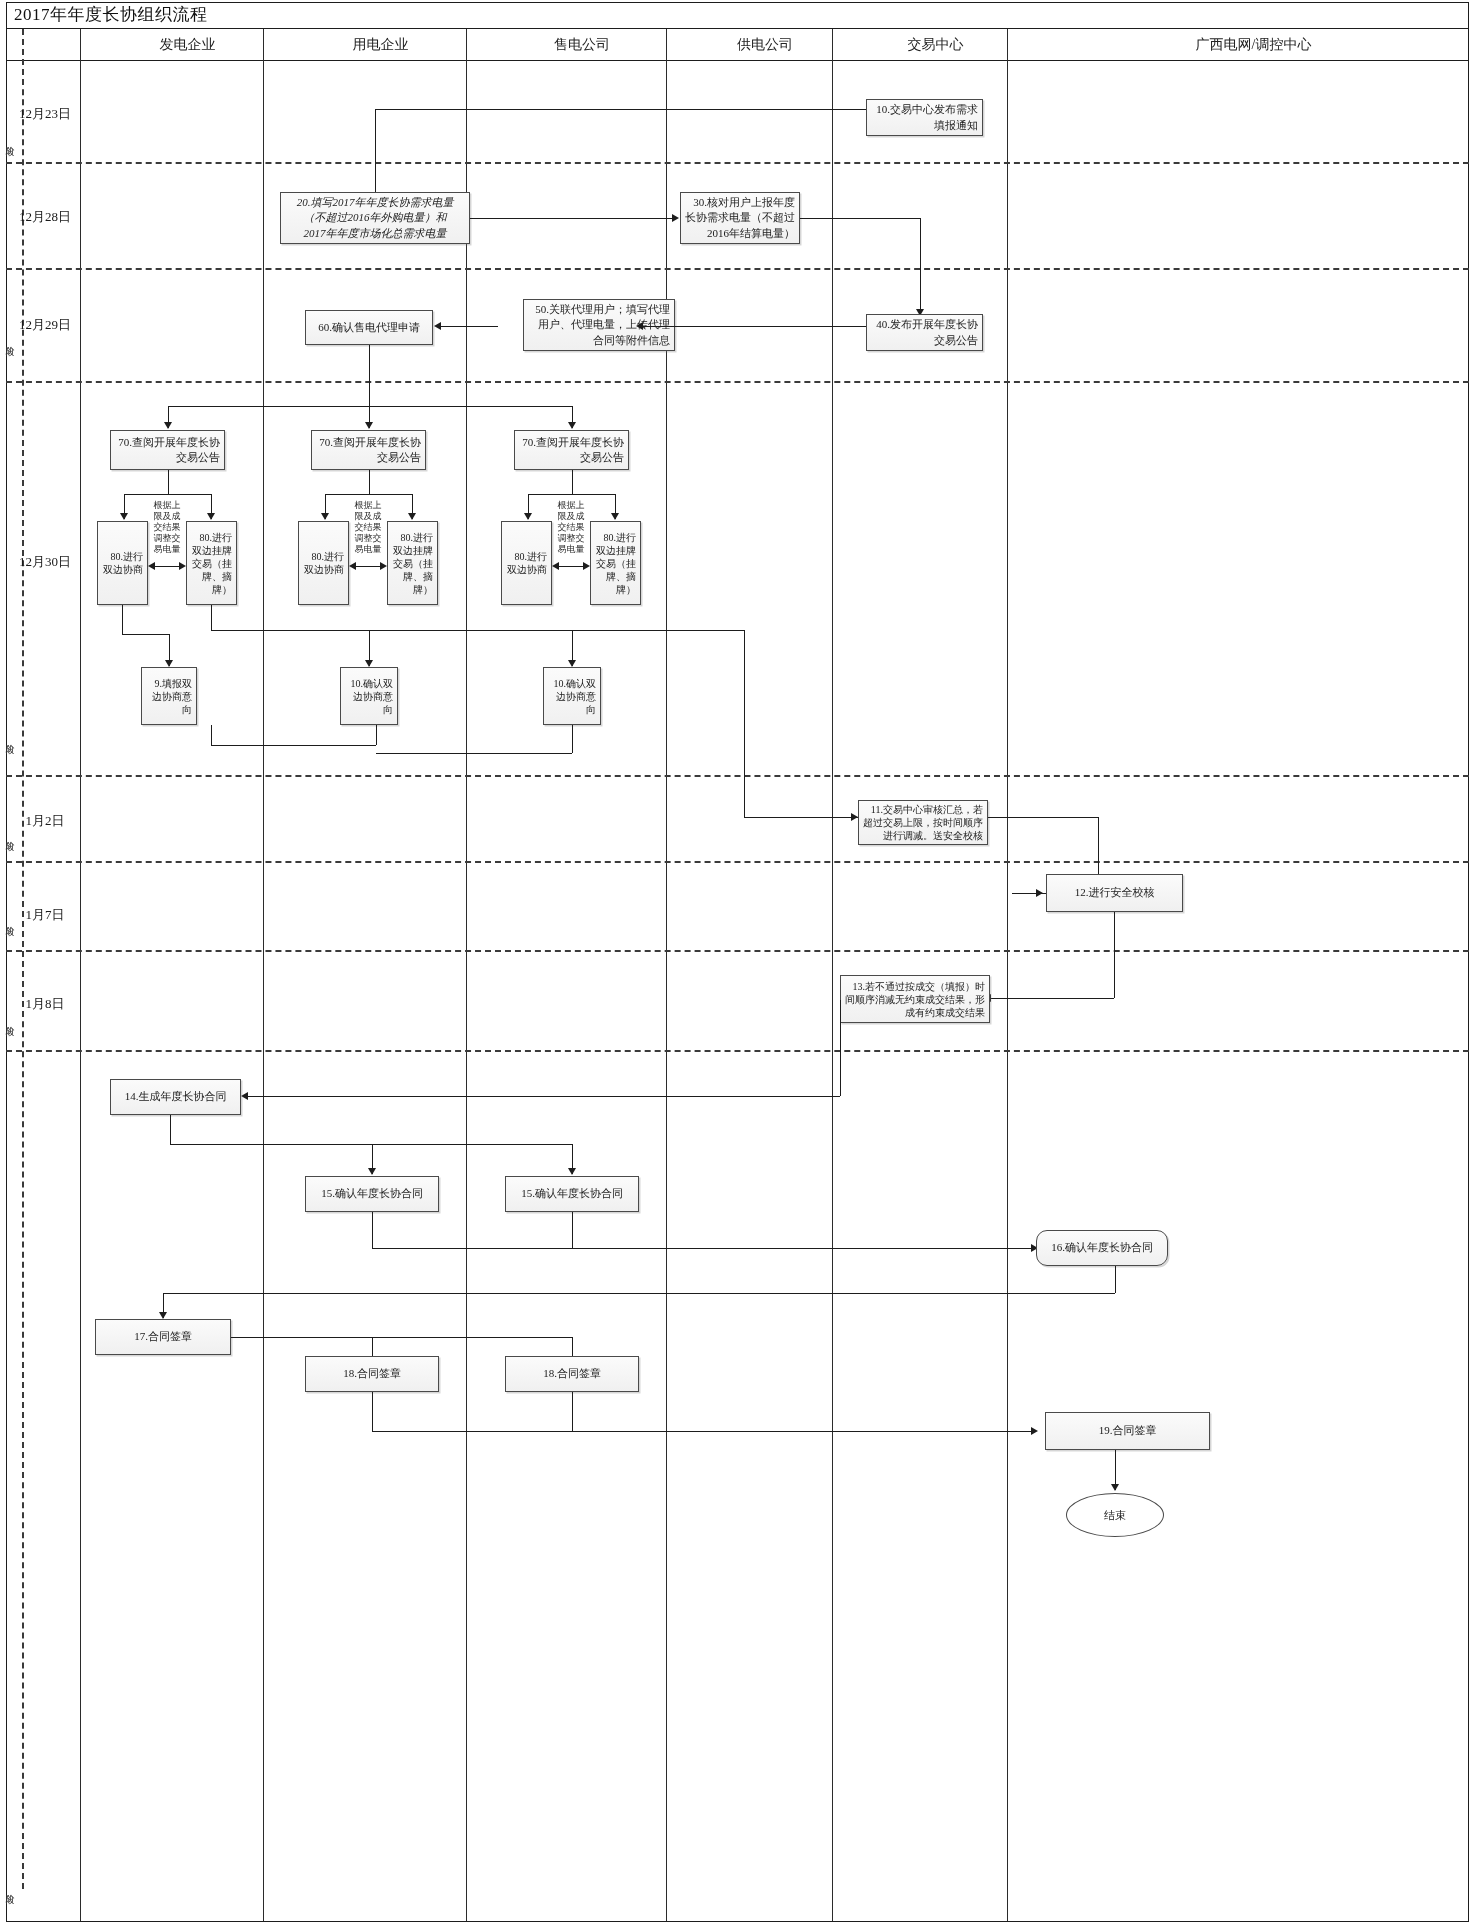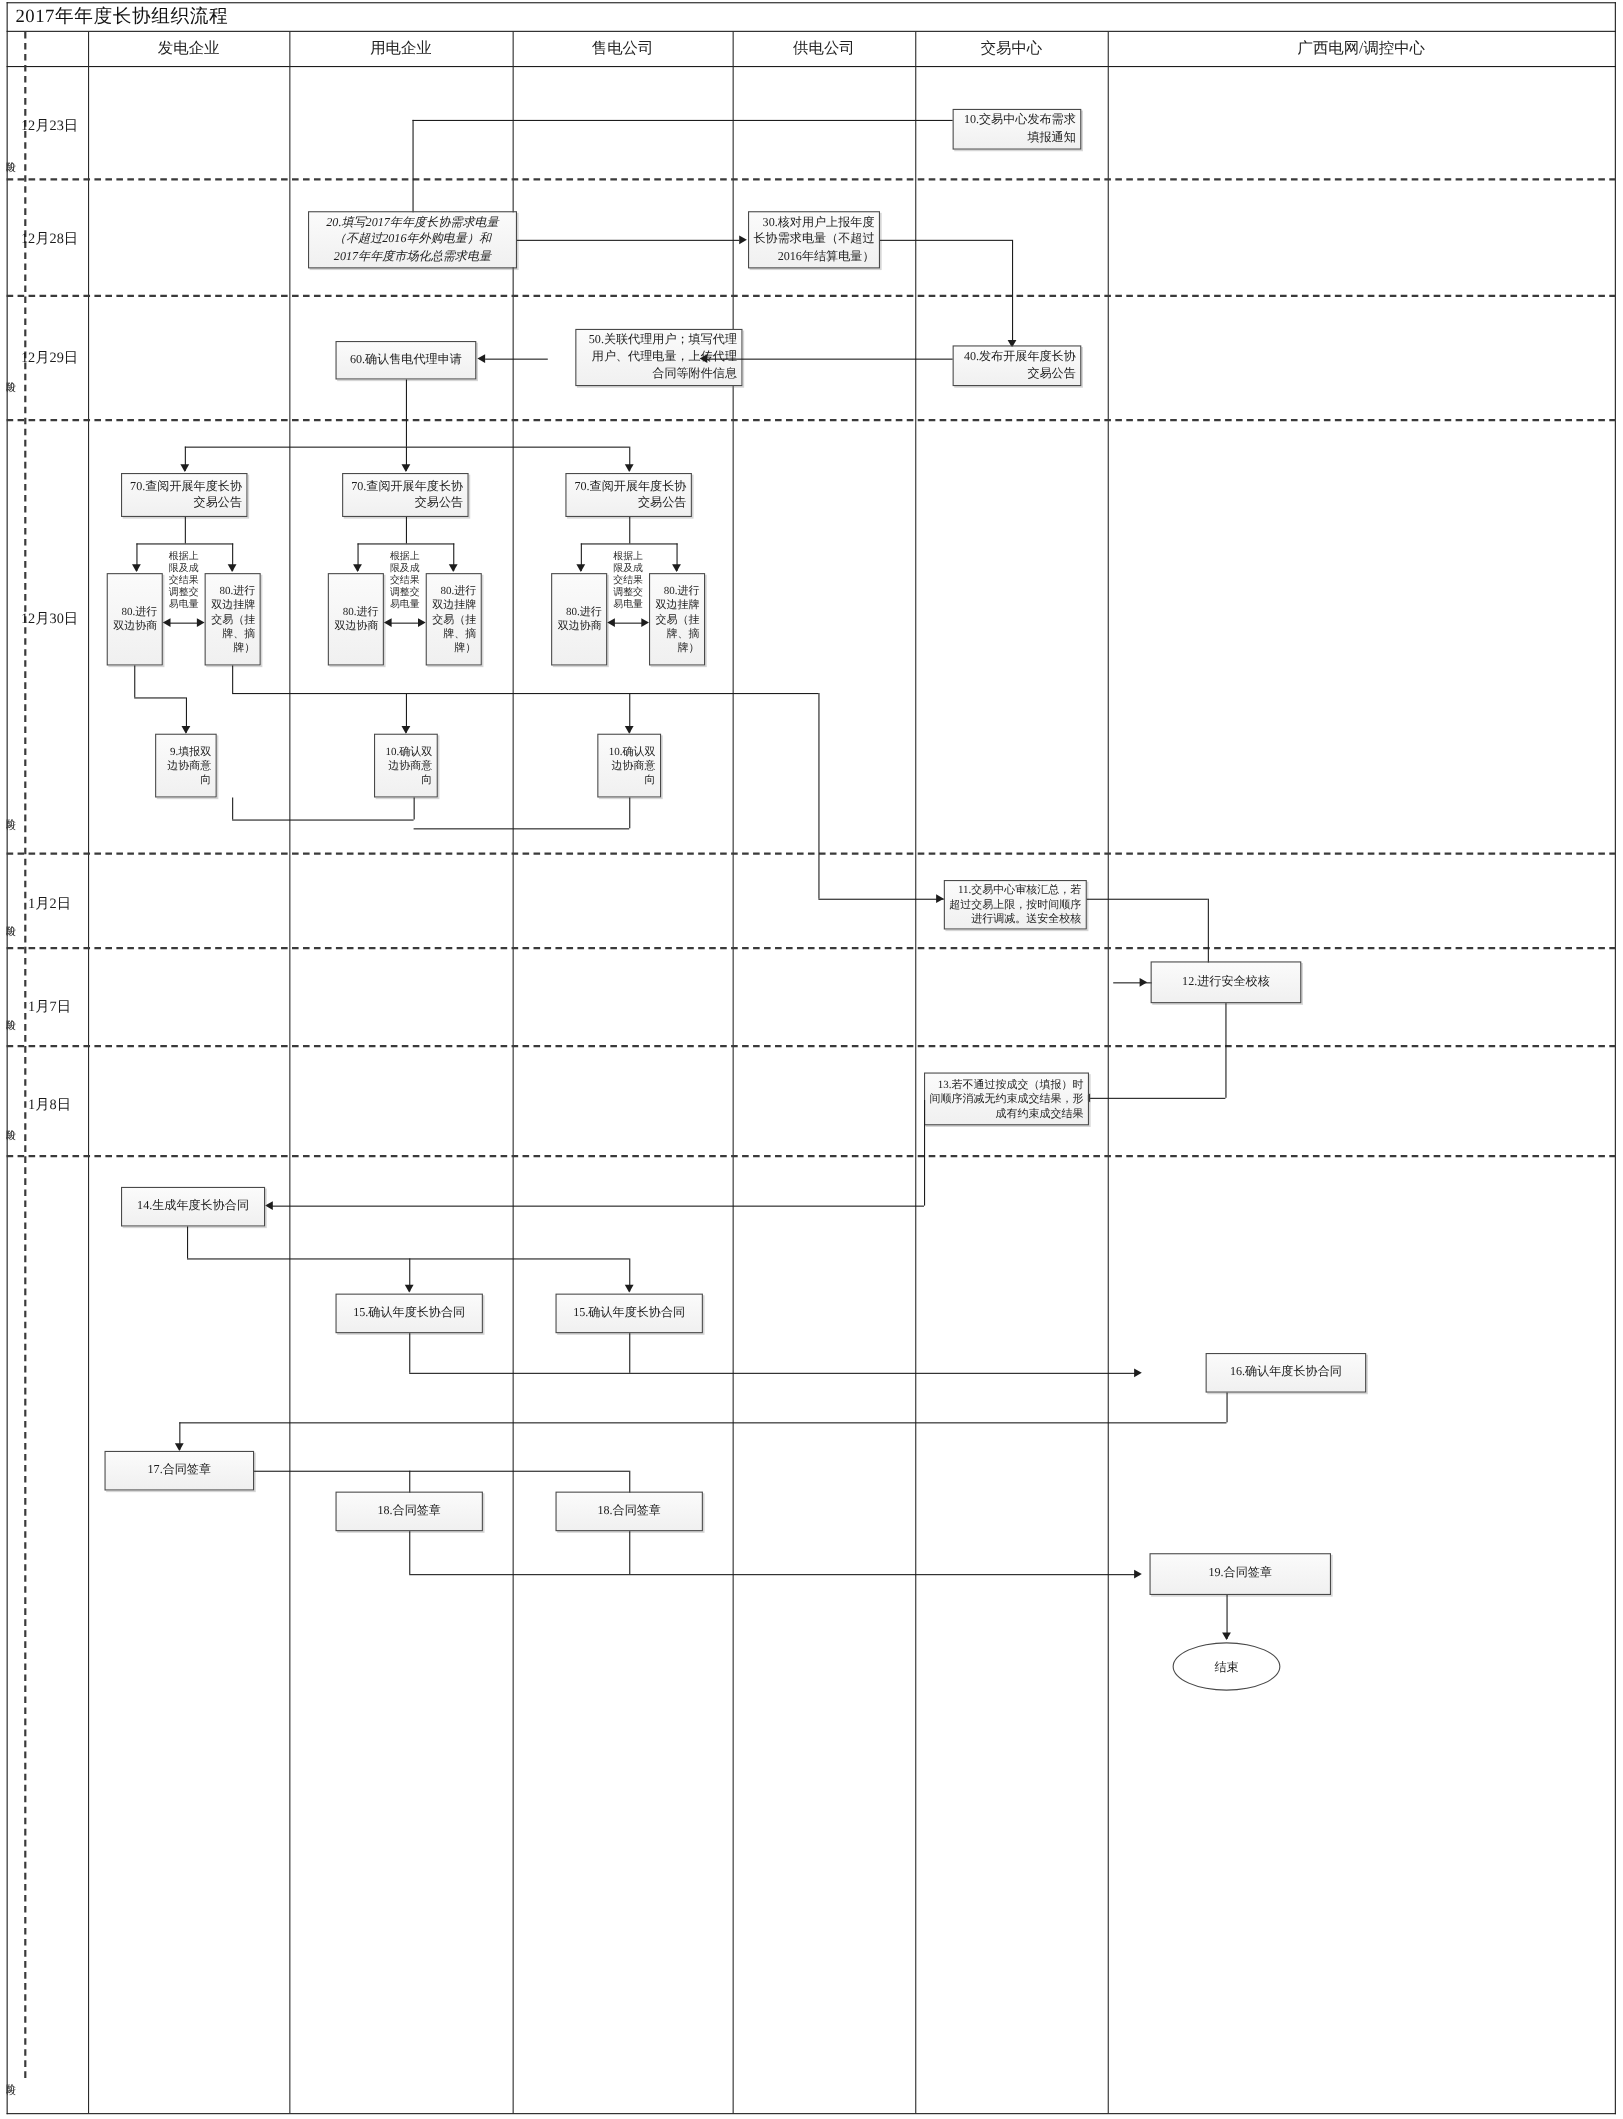--- a/index.html
+++ b/index.html
@@ -1,21 +1,21 @@
 <!DOCTYPE html>
 <html><head>
 <meta charset="utf-8">
 <style>
   html,body{margin:0;padding:0;background:#fff;}
   body{font-family:"Liberation Serif","DejaVu Serif",serif;color:#1a1a1a;}
   #page{position:relative;width:1475px;height:1926px;overflow:hidden;background:#fff;}
   .title-text{position:absolute;left:14px;top:3px;font-size:17px;letter-spacing:.5px;color:#111;white-space:nowrap;}
 
   
-  .col-head{position:absolute;top:29px;height:31px;line-height:31px;text-align:center;font-size:14px;color:#222;}
+  .col-head{position:absolute;top:29px;height:31px;line-height:31px;text-align:center;font-size:14px;color:#222;padding-left:16px;}
 
   
   .dash-h{position:absolute;left:6px;width:1463px;border-top:2px dashed #3a3a3a;height:0;}
   .dash-v{position:absolute;top:29px;width:0;border-left:2px dashed #3a3a3a;}
 
   
   .colsep{position:absolute;width:1px;background:#2b2b2b;}
 
   
   .phase-label{position:absolute;left:2px;width:14px;font-size:9px;color:#333;
@@ -246,21 +246,21 @@
   <div class="arw arw-d" style="left:568px;top:1168px;"></div>
 
   <div class="node" style="left:305px;top:1176px;width:134px;height:36px;">15.确认年度长协合同</div>
   <div class="node" style="left:505px;top:1176px;width:134px;height:36px;">15.确认年度长协合同</div>
 
   <div class="ln lnv" style="left:372px;top:1212px;height:36px;"></div>
   <div class="ln lnv" style="left:572px;top:1212px;height:36px;"></div>
   <div class="ln lnh" style="left:372px;top:1248px;width:664px;"></div>
   <div class="arw arw-r" style="left:1031px;top:1244px;"></div>
 
-  <div class="node" style="left:1096px;top:1230px;width:146px;height:36px;">16.确认年度长协合同</div>
+  <div class="node" style="left:1036px;top:1230px;width:132px;height:36px;border-radius:11px;">16.确认年度长协合同</div>
 
   <div class="ln lnv" style="left:1115px;top:1266px;height:27px;"></div>
   <div class="ln lnh" style="left:163px;top:1293px;width:952px;"></div>
   <div class="ln lnv" style="left:163px;top:1293px;height:25px;"></div>
   <div class="arw arw-d" style="left:159px;top:1312px;"></div>
 
   <div class="node" style="left:95px;top:1319px;width:136px;height:36px;">17.合同签章</div>
 
   <div class="ln lnv" style="left:231px;top:1337px;height:0px;"></div>
   <div class="ln lnh" style="left:231px;top:1337px;width:341px;"></div>

